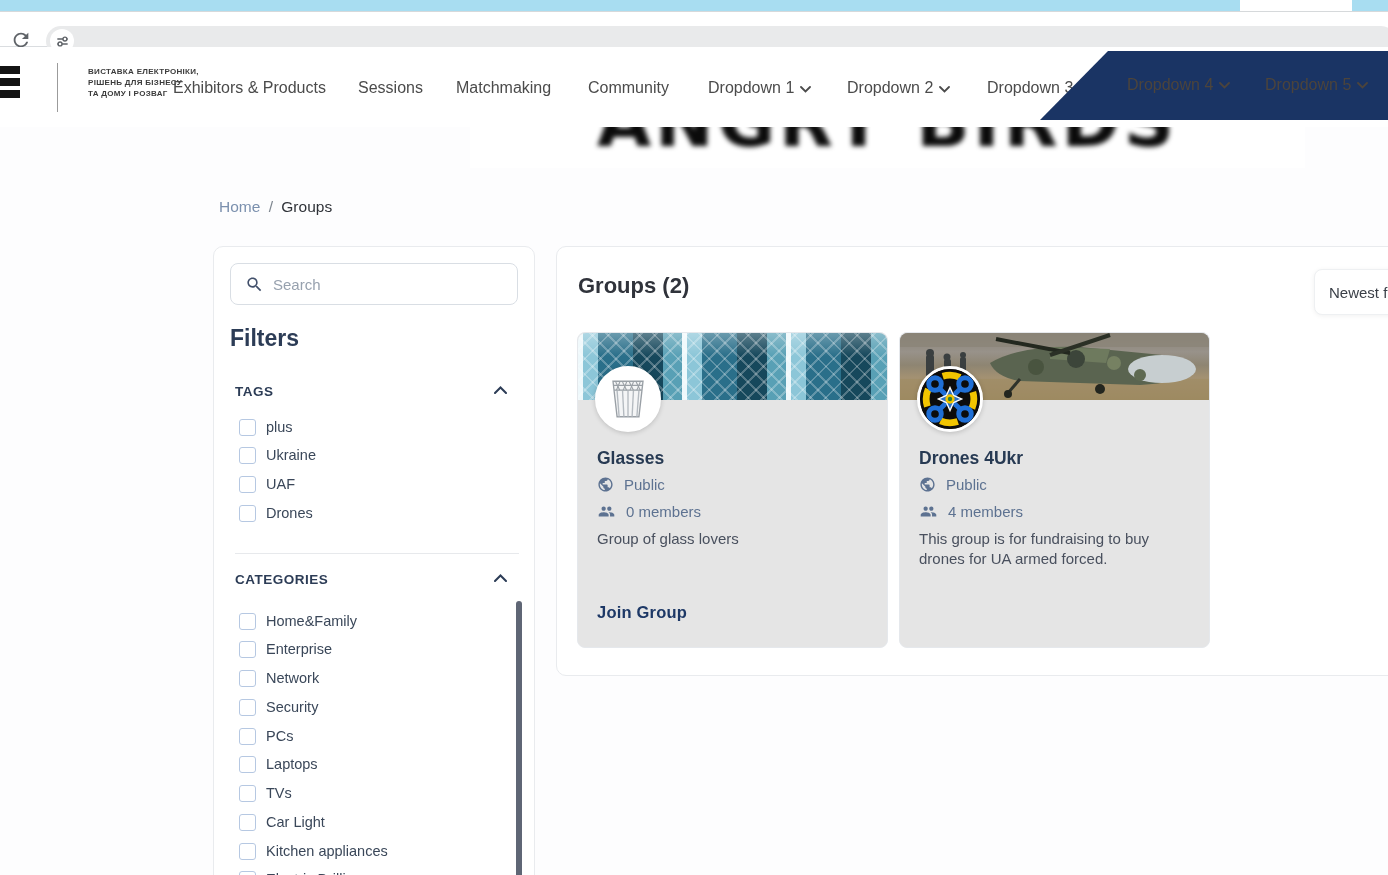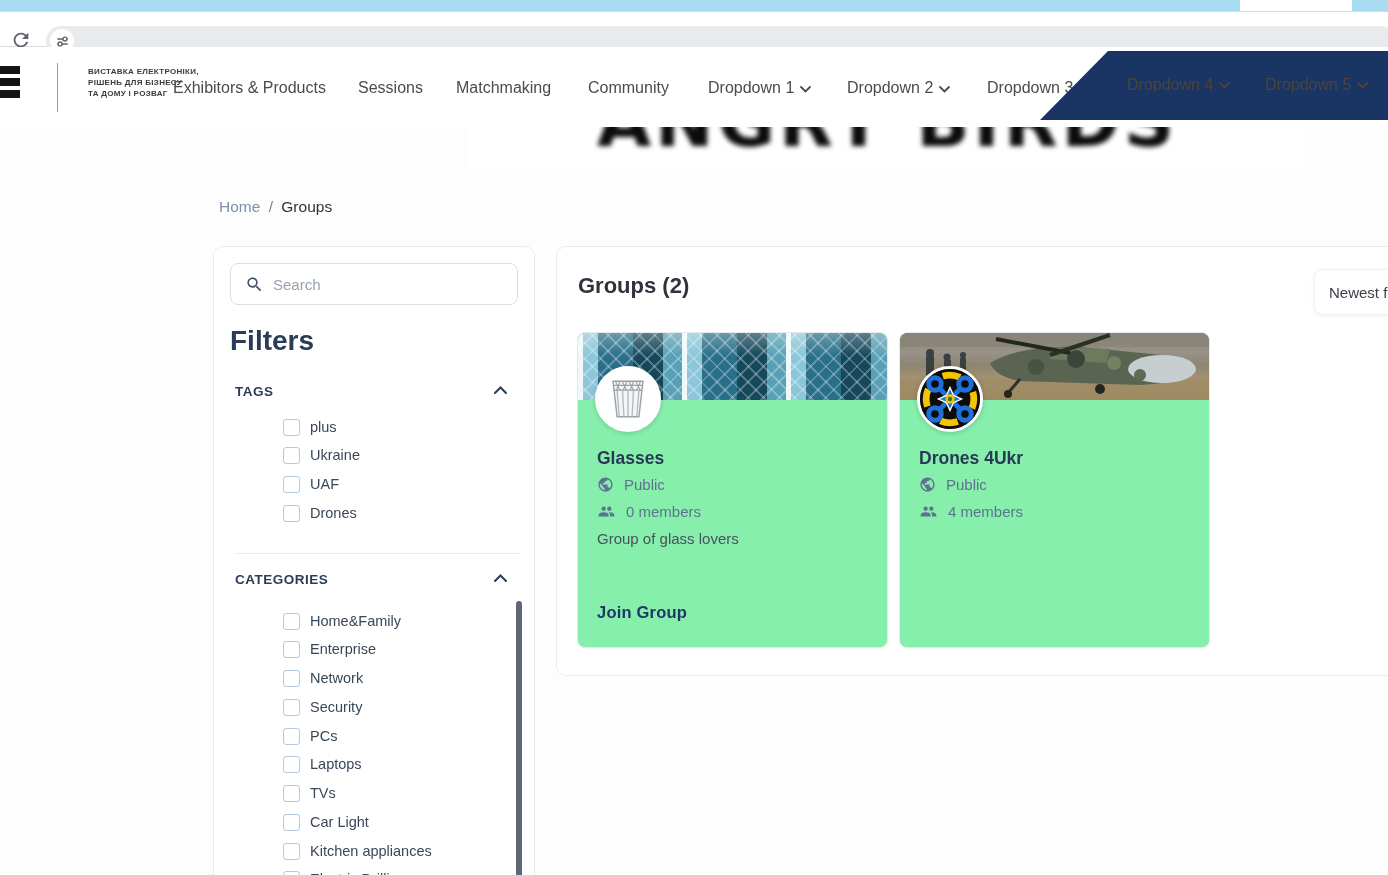--- a/index.html
+++ b/index.html
@@ -55,40 +55,40 @@
   
   .panel { background:#ffffff; border:1px solid #e9ebee; border-radius:10px; }
 
   .sidebar { left:213px; top:246px; width:322px; height:700px; overflow:hidden; }
   .searchbox { position:absolute; left:16px; top:16px; width:288px; height:42px;
                border:1px solid #d9dee4; border-radius:8px; display:flex; align-items:center; }
   .searchbox input { border:none; outline:none; background:transparent; font-size:15px;
                color:#3a4454; width:220px; font-family:"Liberation Sans", sans-serif; }
   .searchbox input::placeholder { color:#97a1ae; }
   .search-ic { margin:0 9px 0 14px; }
-  .filters-title { position:absolute; left:16px; top:78px; font-size:28px; font-weight:bold; color:#2c3c56; }
+  .filters-title { position:absolute; left:16px; top:78px; font-size:23px; font-weight:bold; color:#2c3c56; }
   .sec-head { position:absolute; left:21px; font-size:13.5px; font-weight:bold;
               letter-spacing:.5px; color:#2c3c56; }
   .sec-chev-abs { position:absolute; left:280px; cursor:pointer; }
-  .chk-row { position:absolute; left:25px; display:flex; align-items:center; cursor:pointer; height:20px;margin-left:44px; }
+  .chk-row { position:absolute; left:25px; display:flex; align-items:center; cursor:pointer; height:20px; }
   .chk { width:17px; height:17px; border:1.5px solid #b6c8e2; border-radius:3px;
          background:#fff; margin-right:10px; flex:0 0 auto; }
   .chk-label { font-size:14.5px; color:#3a4759; white-space:nowrap; }
   .divider { position:absolute; left:21px; top:306px; width:284px; height:1px; background:#e7e9ec; }
   .side-scrollbar { position:absolute; left:302px; top:354px; width:6px; height:560px;
                     background:#5f6675; border-radius:3px; }
 
   .main { left:556px; top:246px; width:845px; height:430px; }
   .main-title { position:absolute; left:21px; top:26px; font-size:22px; font-weight:bold; color:#30333b; }
   .sort-btn { position:absolute; left:757px; top:22px; width:130px; height:46px; background:#fff;
               border:1px solid #eef0f2; border-radius:8px; box-shadow:0 1px 5px rgba(0,0,0,.06);
               display:flex; align-items:center; padding-left:14px; font-size:15px; color:#3a3f47;
               cursor:pointer; white-space:nowrap; }
 
-  .gcard { position:absolute; top:85px; width:311px; height:316px; background:#86efac;
+  .gcard { position:absolute; top:85px; width:311px; height:316px; background:#e5e5e5;
            border:1px solid #e5e8ec; border-radius:8px; }
   .gcover { position:absolute; left:0; top:0; width:100%; height:67px;
             border-radius:8px 8px 0 0; overflow:hidden; }
   .cover-glasses {
     background-color:#2a6f8a;
     background-image:
       linear-gradient(180deg, rgba(255,255,255,.30), rgba(255,255,255,0) 35%),
       repeating-linear-gradient(45deg, rgba(255,255,255,.26) 0 2px, rgba(0,0,0,0) 2px 11px),
       repeating-linear-gradient(135deg, rgba(255,255,255,.26) 0 2px, rgba(0,0,0,0) 2px 11px),
       repeating-linear-gradient(90deg, #eef8fb 0 5px, #8cc6d8 5px 20px, #2a6f8a 20px 55px,
@@ -389,14 +389,15 @@
           <path fill="#5d7291" d="M12 2C6.48 2 2 6.48 2 12s4.48 10 10 10 10-4.48 10-10S17.52 2 12 2zm-1 17.93c-3.95-.49-7-3.85-7-7.93 0-.62.08-1.21.21-1.79L9 15v1c0 1.1.9 2 2 2v1.93zm6.9-2.54c-.26-.81-1-1.39-1.9-1.39h-1v-3c0-.55-.45-1-1-1H8v-2h2c.55 0 1-.45 1-1V7h2c1.1 0 2-.9 2-2v-.41c2.93 1.19 5 4.06 5 7.41 0 2.08-.8 3.97-2.1 5.39z"></path>
         </svg>
       <span>Public</span>
     </div>
     <div class="grow" style="top:170px">
       <svg width="19" height="17" viewBox="0 0 24 24">
           <path fill="#5d7291" d="M16 11c1.66 0 2.99-1.34 2.99-3S17.66 5 16 5c-1.66 0-3 1.34-3 3s1.34 3 3 3zm-8 0c1.66 0 2.99-1.34 2.99-3S9.66 5 8 5C6.34 5 5 6.34 5 8s1.34 3 3 3zm0 2c-2.33 0-7 1.17-7 3.5V19h14v-2.5c0-2.33-4.67-3.5-7-3.5zm8 0c-.29 0-.62.02-.97.05 1.16.84 1.97 1.97 1.97 3.45V19h6v-2.5c0-2.33-4.67-3.5-7-3.5z"></path>
         </svg>
       <span>4 members</span>
     </div>
+    <div class="gdesc">This group is for fundraising to buy drones for UA armed forced.</div>
   </div>
 </div>
 
 </body></html>

